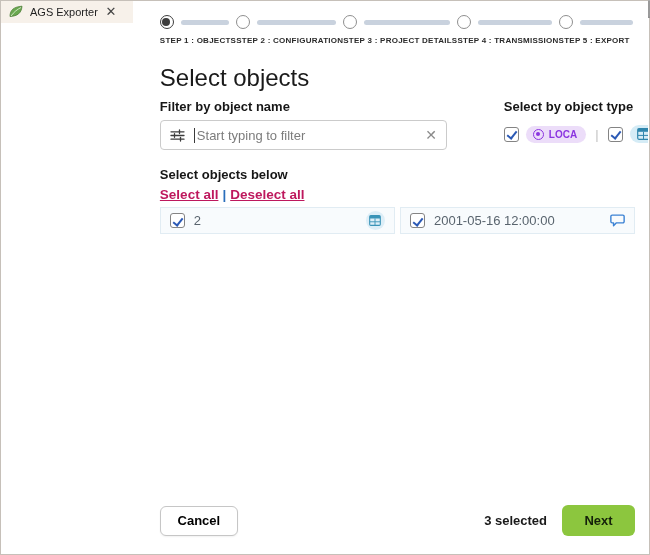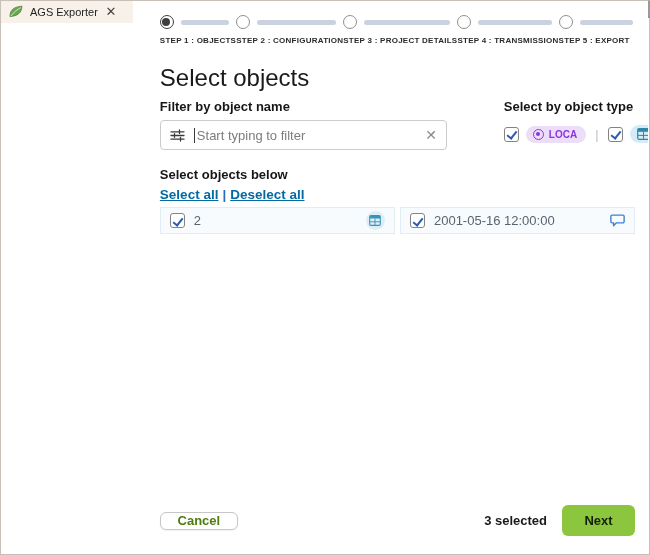--- a/index.html
+++ b/index.html
@@ -70,40 +70,40 @@
   .target-ic { width: 11px; height: 11px; border: 1.5px solid currentColor; border-radius: 50%;
                position: relative; flex: none; }
   .target-ic::after { content:''; position: absolute; left: 2px; top: 2px; width: 4px;
                height: 4px; border-radius: 50%; background: currentColor; }
   .pipe { color: #c2c2c2; font-size: 13px; margin-left: 9px; }
   .type-row .checkbox { margin-left: 9px; }
   .type-row .checkbox:first-child { margin-left: 0; }
 
   
   .links { margin-top: 5px; font-size: 13.5px; font-weight: 600; }
-  .links a { color: #0369a1; text-decoration: underline; cursor: pointer; }
+  .links a { color: #be185d; text-decoration: underline; cursor: pointer; }
   .links .lpipe { color: #2a6ebb; margin: 0 4px; }
 
   
   .objects-row { display: flex; gap: 5px; margin-top: 5px; }
   .cell { flex: 1; height: 27px; background: #f8fbfd; border: 1px solid #e1ecf3;
           display: flex; align-items: center; padding: 0 9px; gap: 9px; }
   .cell .obj-label { flex: 1; font-size: 13px; color: #59646e; white-space: nowrap;
           overflow: hidden; }
   .icon-circle { width: 19px; height: 19px; border-radius: 50%; display: flex;
           align-items: center; justify-content: center; flex: none; }
   .ic-blue { background: #ddeef7; }
   .ic-purple { background: #eeddf8; color: #8b35e0; }
 
   .spacer { flex: 1; }
 
   
   .footer { display: flex; align-items: center; margin-bottom: 19px; flex: none; }
-  .btn-cancel { width: 78px; height: 18px; background: #fff; border: 1px solid #c6c6c6;
-          border-radius: 6px; font-size: 13px; font-weight: 700; color: #4d7c0f;
+  .btn-cancel { width: 78px; height: 30px; background: #fff; border: 1px solid #c6c6c6;
+          border-radius: 6px; font-size: 13px; font-weight: 700; color: #000000;
           font-family: "Liberation Sans", sans-serif; box-shadow: 0 1px 2px rgba(0,0,0,.06); }
   .selected-count { margin-left: auto; font-size: 13px; font-weight: 700; color: #1a1a1a; }
   .btn-next { width: 73px; height: 31px; margin-left: 15px; background: #8cc63e; border: none;
           border-radius: 6px; font-size: 13px; font-weight: 700; color: #14210a;
           font-family: "Liberation Sans", sans-serif; }
 
   
   .parent-strip { height: 18px; flex: none; background: #f0efed; border-top: 1px solid #bfbfbf;
           border-bottom: 2px solid #8c8c8c; border-left: 1px solid #9a9a9a;
           border-right: 1px solid #9a9a9a; position: relative; }

